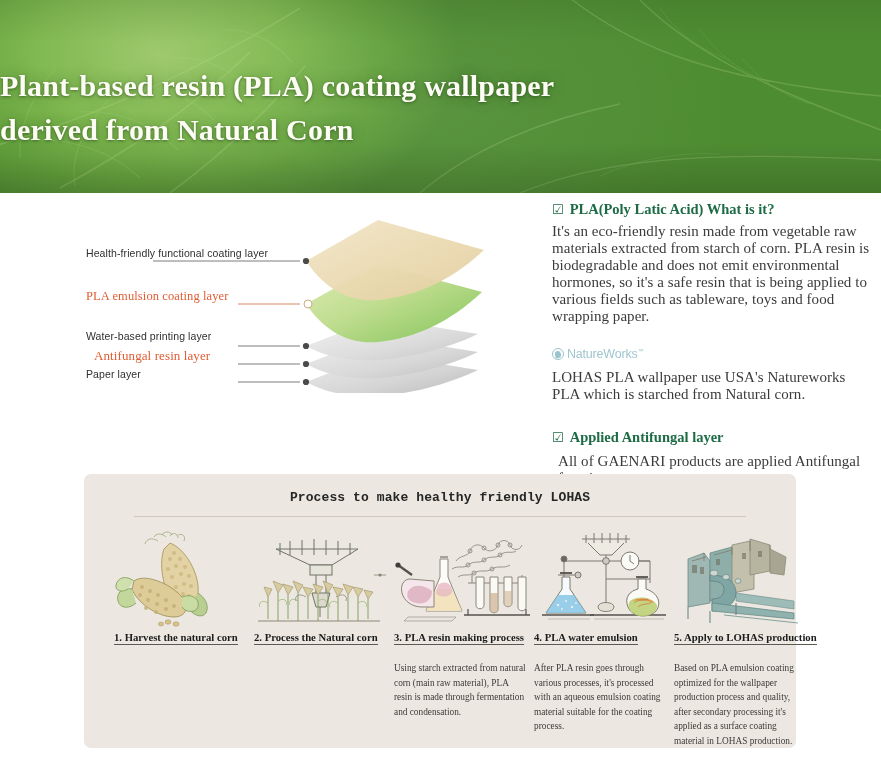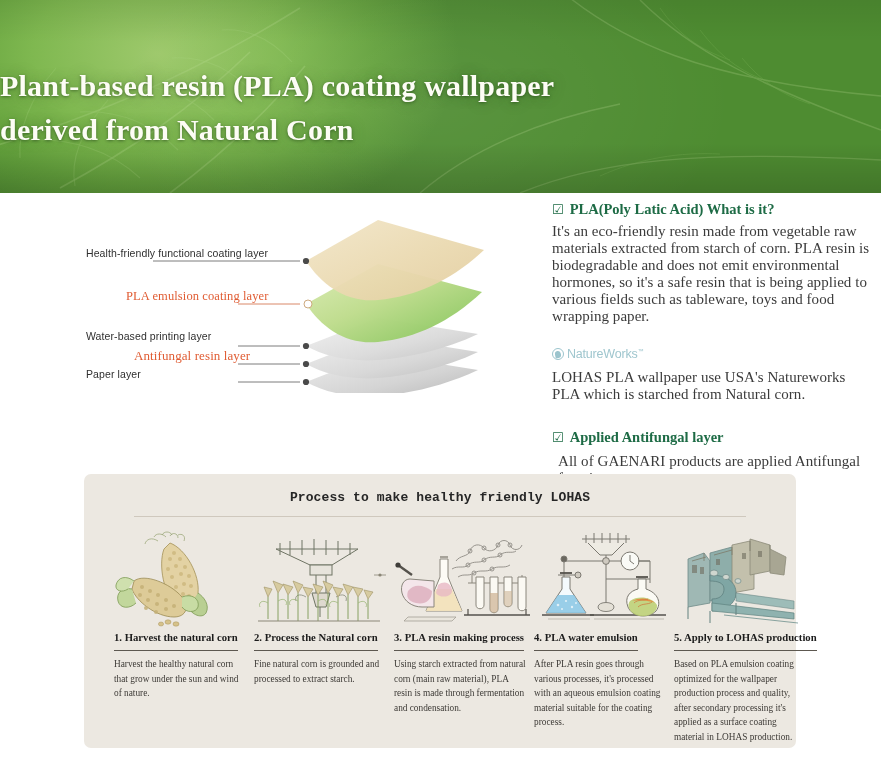--- a/index.html
+++ b/index.html
@@ -72,21 +72,21 @@
   .diagram svg { display: block; }
 
   .layer-labels { position: absolute; left: 0; top: 0; width: 440px; height: 175px; }
   .lbl {
     position: absolute;
     font-size: 10.5px;
     white-space: nowrap;
     letter-spacing: .1px;
   }
   .lbl.dark  { color: #2f2f2f; }
-  .lbl.red   { color: #e05c33; font-family: "Liberation Serif", serif; font-size: 12.5px; margin-left: 40px; }
+  .lbl.red   { color: #e05c33; font-family: "Liberation Serif", serif; font-size: 12.5px; }
   .lbl.red.serifbig { font-size: 13px; }
 
   
   .info {
     position: absolute;
     left: 552px;
     top: 8px;
     width: 322px;
   }
   .info-head {
@@ -181,22 +181,22 @@
     position: relative;
   }
   .step-art svg { position: absolute; left: 0; top: 0; }
   .step-title {
     font-family: "Liberation Serif", serif;
     font-weight: bold;
     font-size: 10.7px;
     color: #1c1c1c;
     border-bottom: 1px solid #5d5850;
     display: inline-block;
-    padding-bottom: 7px;
-    margin-bottom: 6px;
+    padding-bottom: 1px;
+    margin-bottom: 16px;
     white-space: nowrap;
   }
   .step-desc {
     font-family: "Liberation Serif", serif;
     font-size: 9.3px;
     line-height: 14.5px;
     color: #3d3a36;
     width: 132px;
   }
 </style>
@@ -388,21 +388,20 @@
             <path d="M68 66 C 78 62 86 68 84 76 C 82 82 72 82 68 76" fill="#c8dca4" stroke="#7e9a55" stroke-width=".8"></path>
           </g>
           <g fill="#d6c28a" stroke="#a8945c" stroke-width=".5">
             <ellipse cx="54" cy="91" rx="3" ry="2.2"></ellipse>
               <ellipse cx="62" cy="93" rx="3" ry="2.2"></ellipse>
             <ellipse cx="47" cy="93" rx="2.6" ry="2"></ellipse>
           </g>
         </svg>
       </div>
       <div class="step-title">1. Harvest the natural corn</div>
-      <div class="step-desc">Harvest the healthy natural corn that grow under the sun and wind of nature.</div>
     </div>
 
     <div class="step">
       <div class="step-art">
         <svg width="135" height="96" viewBox="0 0 135 96">
           <g stroke="#6f7464" stroke-width="1" fill="none">
 
             <path d="M22 18 L104 18"></path>
             <path d="M26 12 L26 24 M36 10 L36 24 M48 9 L48 24 M60 8 L60 24 M72 9 L72 24 M84 10 L84 24 M96 12 L96 24"></path>
             <path d="M22 18 L56 34 L78 34 L104 18"></path>
@@ -439,21 +438,20 @@
               <path d="M64 70 C 70 66 74 70 72 74"></path>
             <path d="M84 72 C 78 68 74 72 76 76"></path>
               <path d="M104 72 C 110 68 114 72 112 76"></path>
           </g>
           <path d="M4 90 L126 90" stroke="#8b8778" stroke-width="1"></path>
           <circle cx="126" cy="44" r="1.6" fill="#8a8676"></circle>
           <path d="M120 44 L132 44" stroke="#8a8676" stroke-width=".8"></path>
         </svg>
       </div>
       <div class="step-title">2. Process the Natural corn</div>
-      <div class="step-desc">Fine natural corn is grounded and processed to extract starch.</div>
     </div>
 
     <div class="step">
       <div class="step-art">
         <svg width="140" height="96" viewBox="0 0 140 96">
 
           <g stroke="#8e8b84" stroke-width=".9" fill="none">
             <path d="M62 30 C 66 24 74 26 76 20 C 78 13 86 12 90 17 C 94 22 102 20 104 14
                      C 106 8 114 8 116 14 C 118 20 126 20 128 14"></path>
             <path d="M58 38 C 64 34 70 38 74 34 C 80 29 86 33 90 29 C 96 24 102 28 106 24

